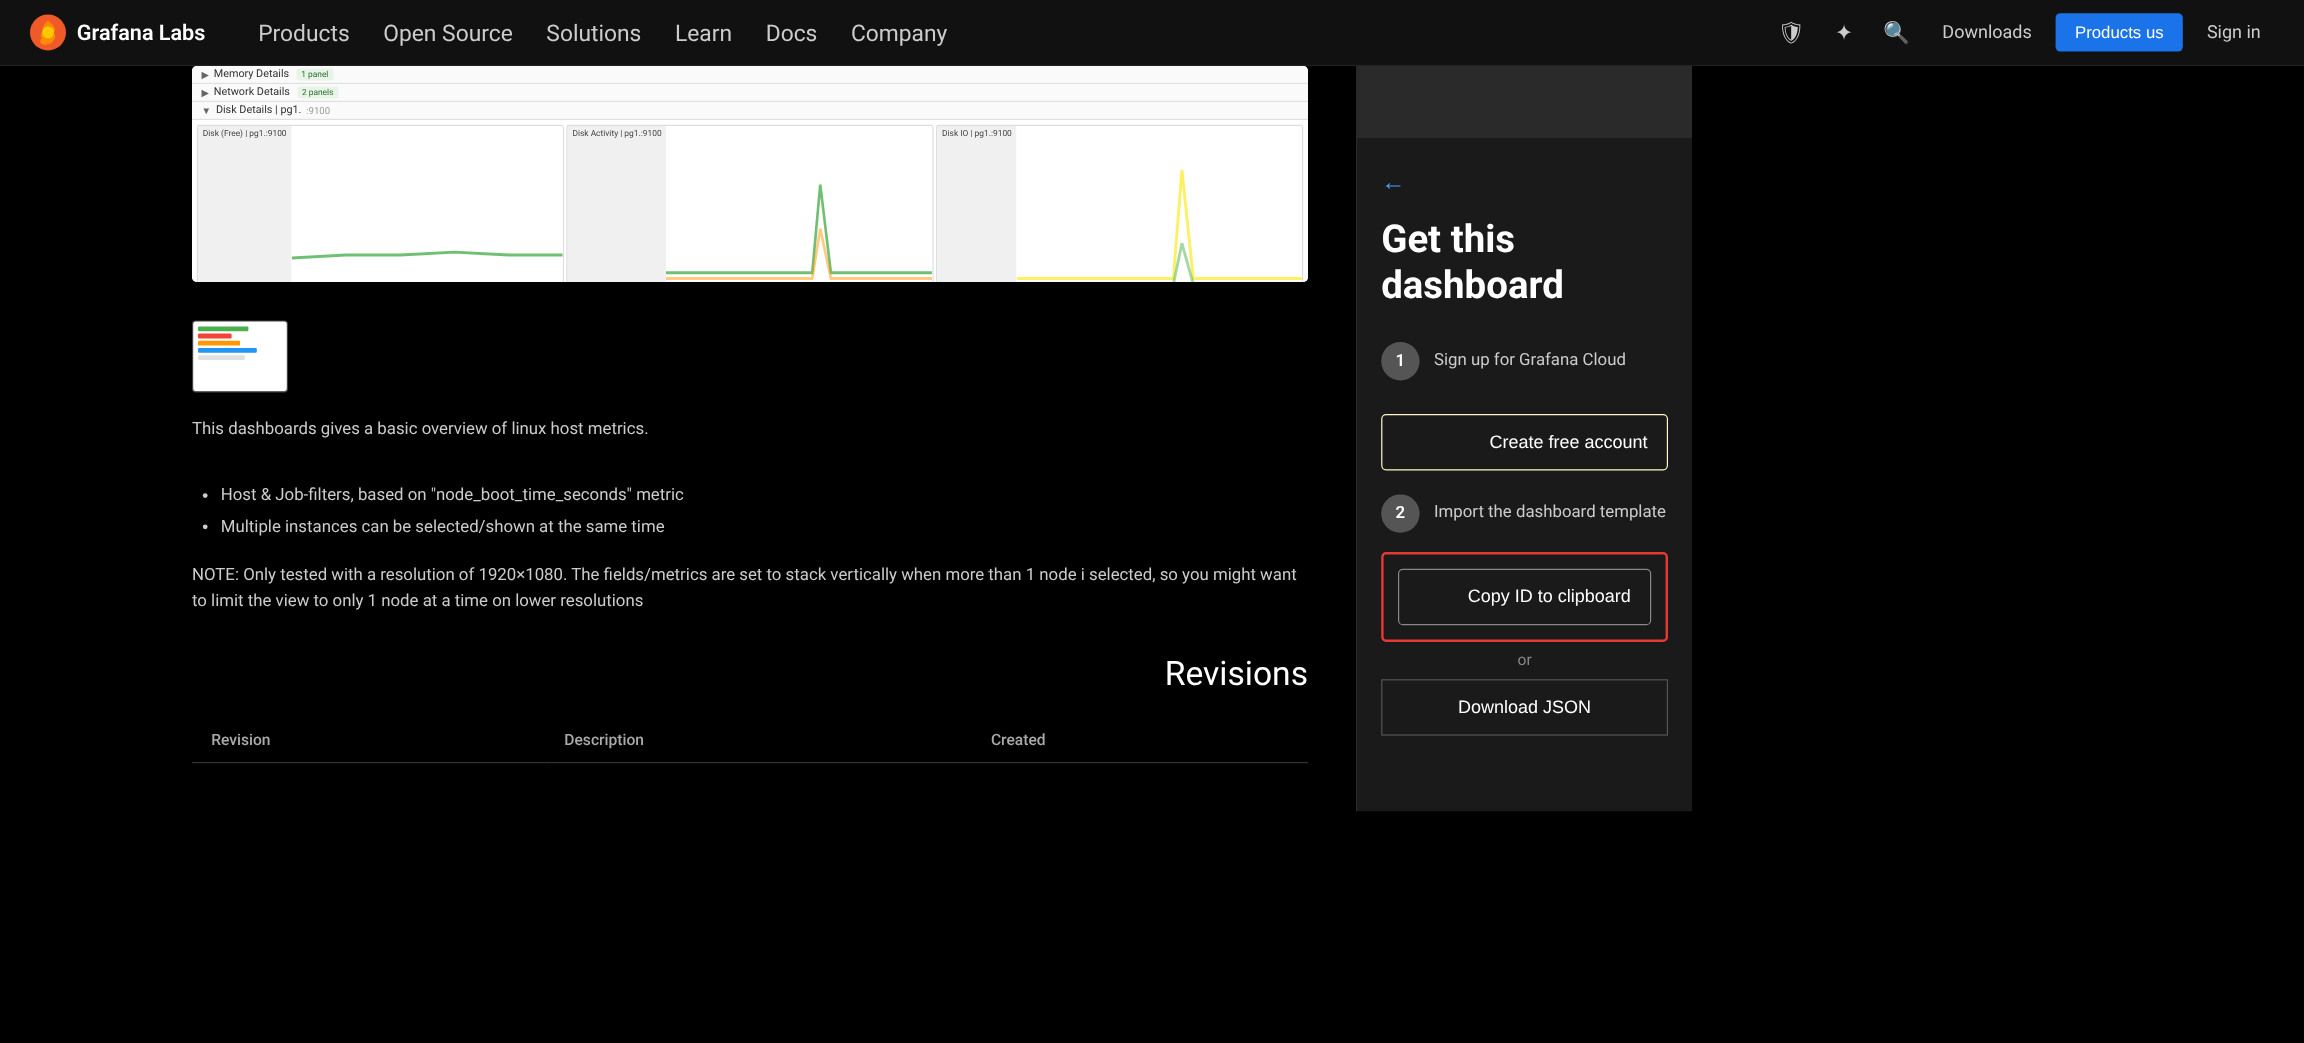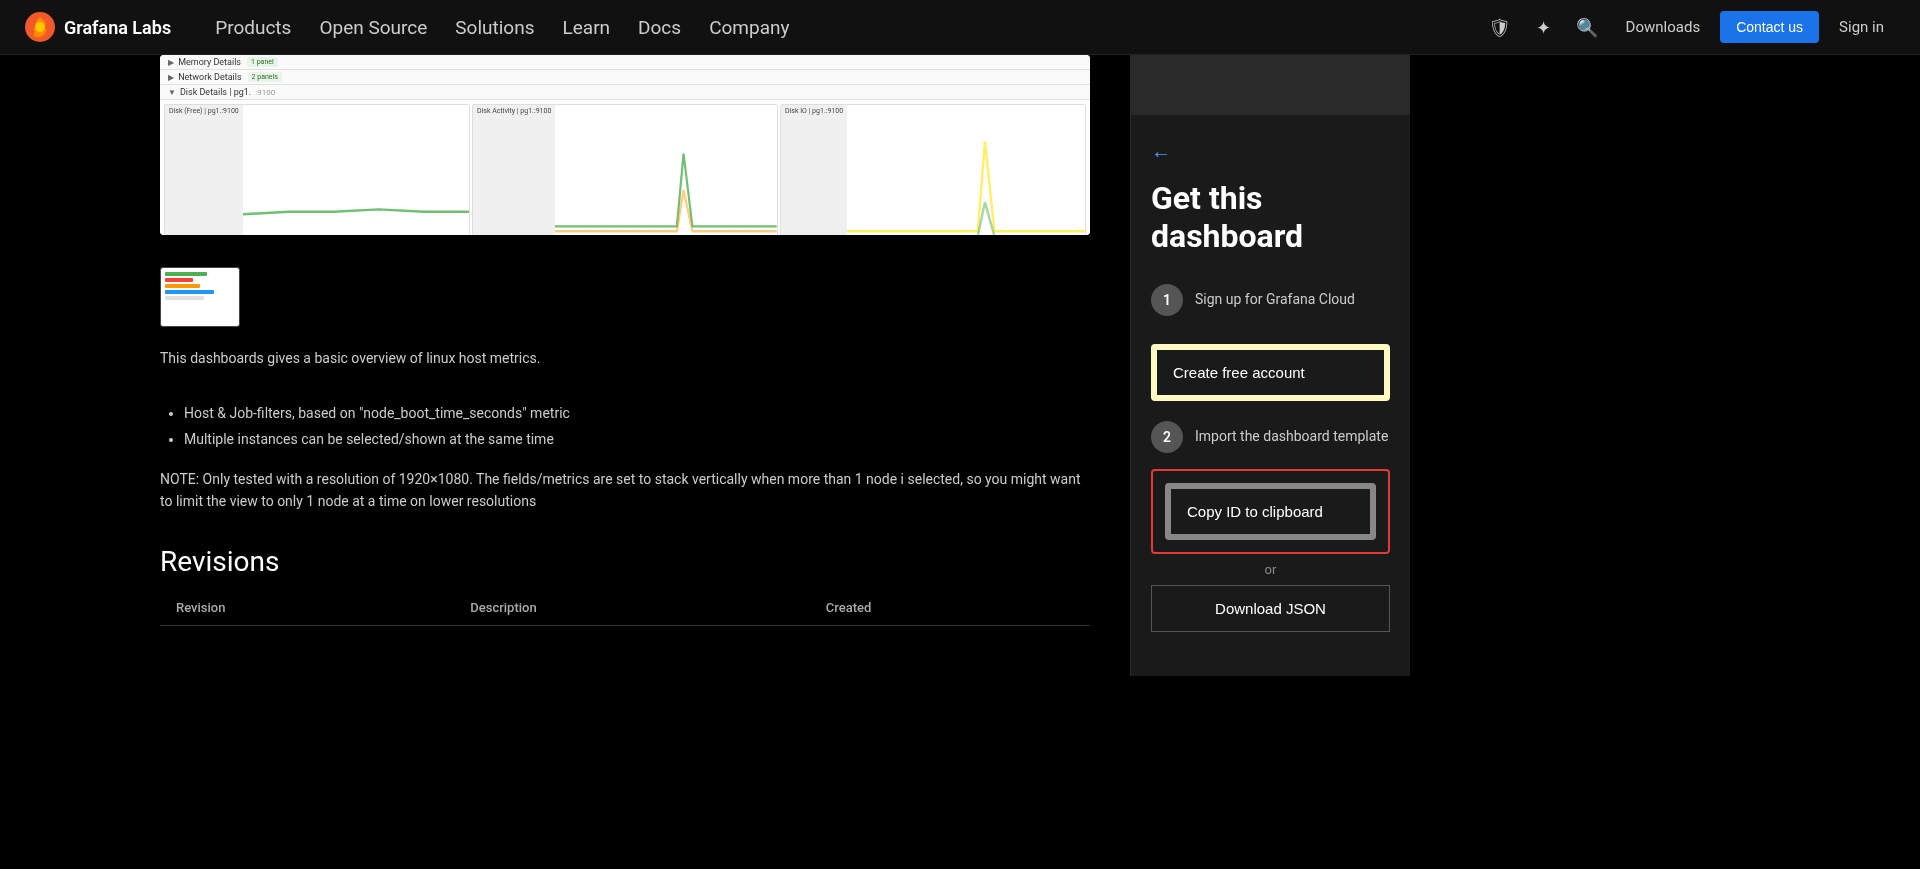--- a/index.html
+++ b/index.html
@@ -222,21 +222,22 @@
       line-height: 1.6;
       font-size: 14px;
       margin-bottom: 32px;
     }
 
     
     .revisions-title {
       font-size: 28px;
       font-weight: 400;
       color: #fff;
-      margin-bottom: 12px;
+      margin-bottom: 22px;
+      text-align: right;
     }
     .revisions-table {
       width: 100%;
       border-collapse: collapse;
     }
     .revisions-table th {
       text-align: left;
       padding: 10px 16px;
       color: #aaa;
       font-weight: 500;
@@ -289,26 +290,26 @@
     .step-label {
       color: #ccc;
       font-size: 14px;
       padding-top: 6px;
       line-height: 1.4;
     }
     .btn-outline {
       width: 100%;
       padding: 14px 16px;
       background: transparent;
-      border: 6px solid #fef9c3;
+      border: 1px solid #fef9c3;
       border-radius: 4px;
       color: #fff;
       font-size: 15px;
       cursor: pointer;
-      text-align: left;
+      text-align: right;
       margin-top: 12px;
       font-weight: 500;
     }
 
     .step-section {
       margin-bottom: 20px;
     }
 
     
     .copy-id-highlight {
@@ -357,21 +358,21 @@
     <div class="nav-item">Solutions</div>
     <div class="nav-item">Learn</div>
     <div class="nav-item">Docs</div>
     <div class="nav-item">Company</div>
   </div>
   <div class="nav-right">
     <div class="nav-icon-btn" title="Security">🛡</div>
     <div class="nav-icon-btn" title="Highlights">✦</div>
     <div class="nav-icon-btn" title="Search">🔍</div>
     <div class="nav-downloads">Downloads</div>
-    <button class="nav-contact-btn">Contact us</button>
+    <button class="nav-contact-btn">Products us</button>
     <div class="nav-signin">Sign in</div>
   </div>
 </nav>
 
 <div class="page-layout">
 
   <div class="main-content">
 
     <div class="dashboard-preview">
       <div class="preview-inner">

